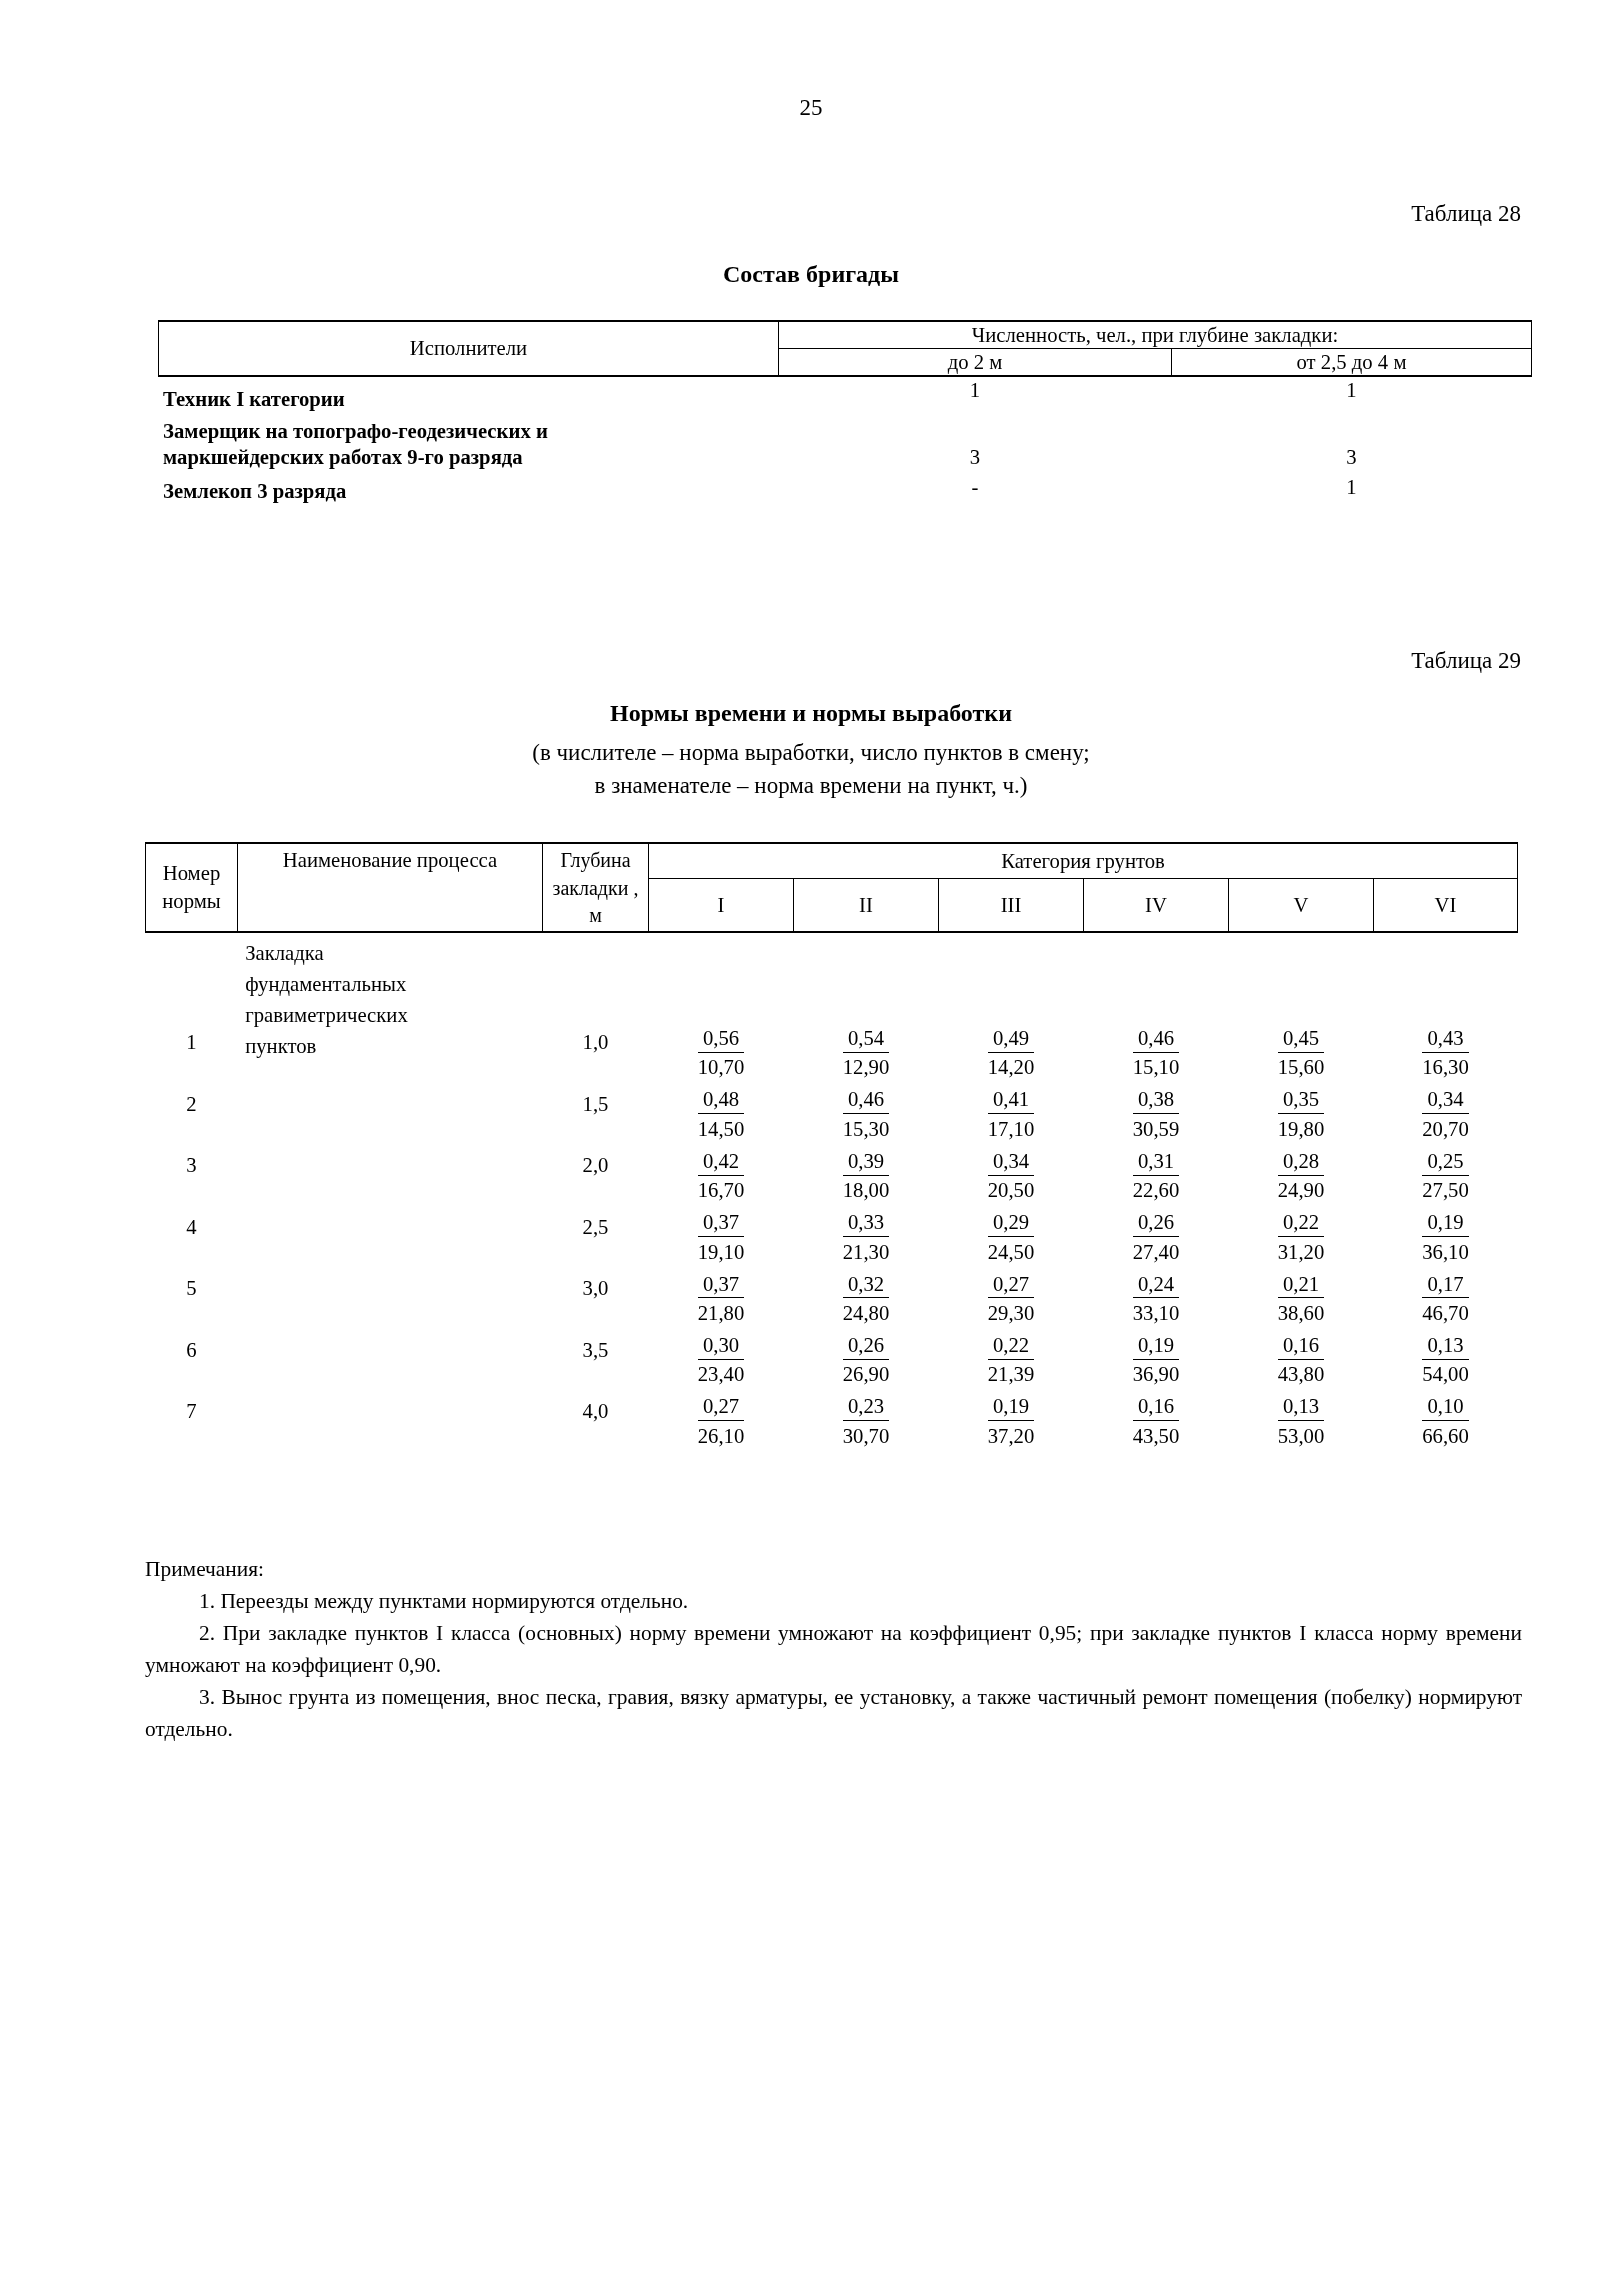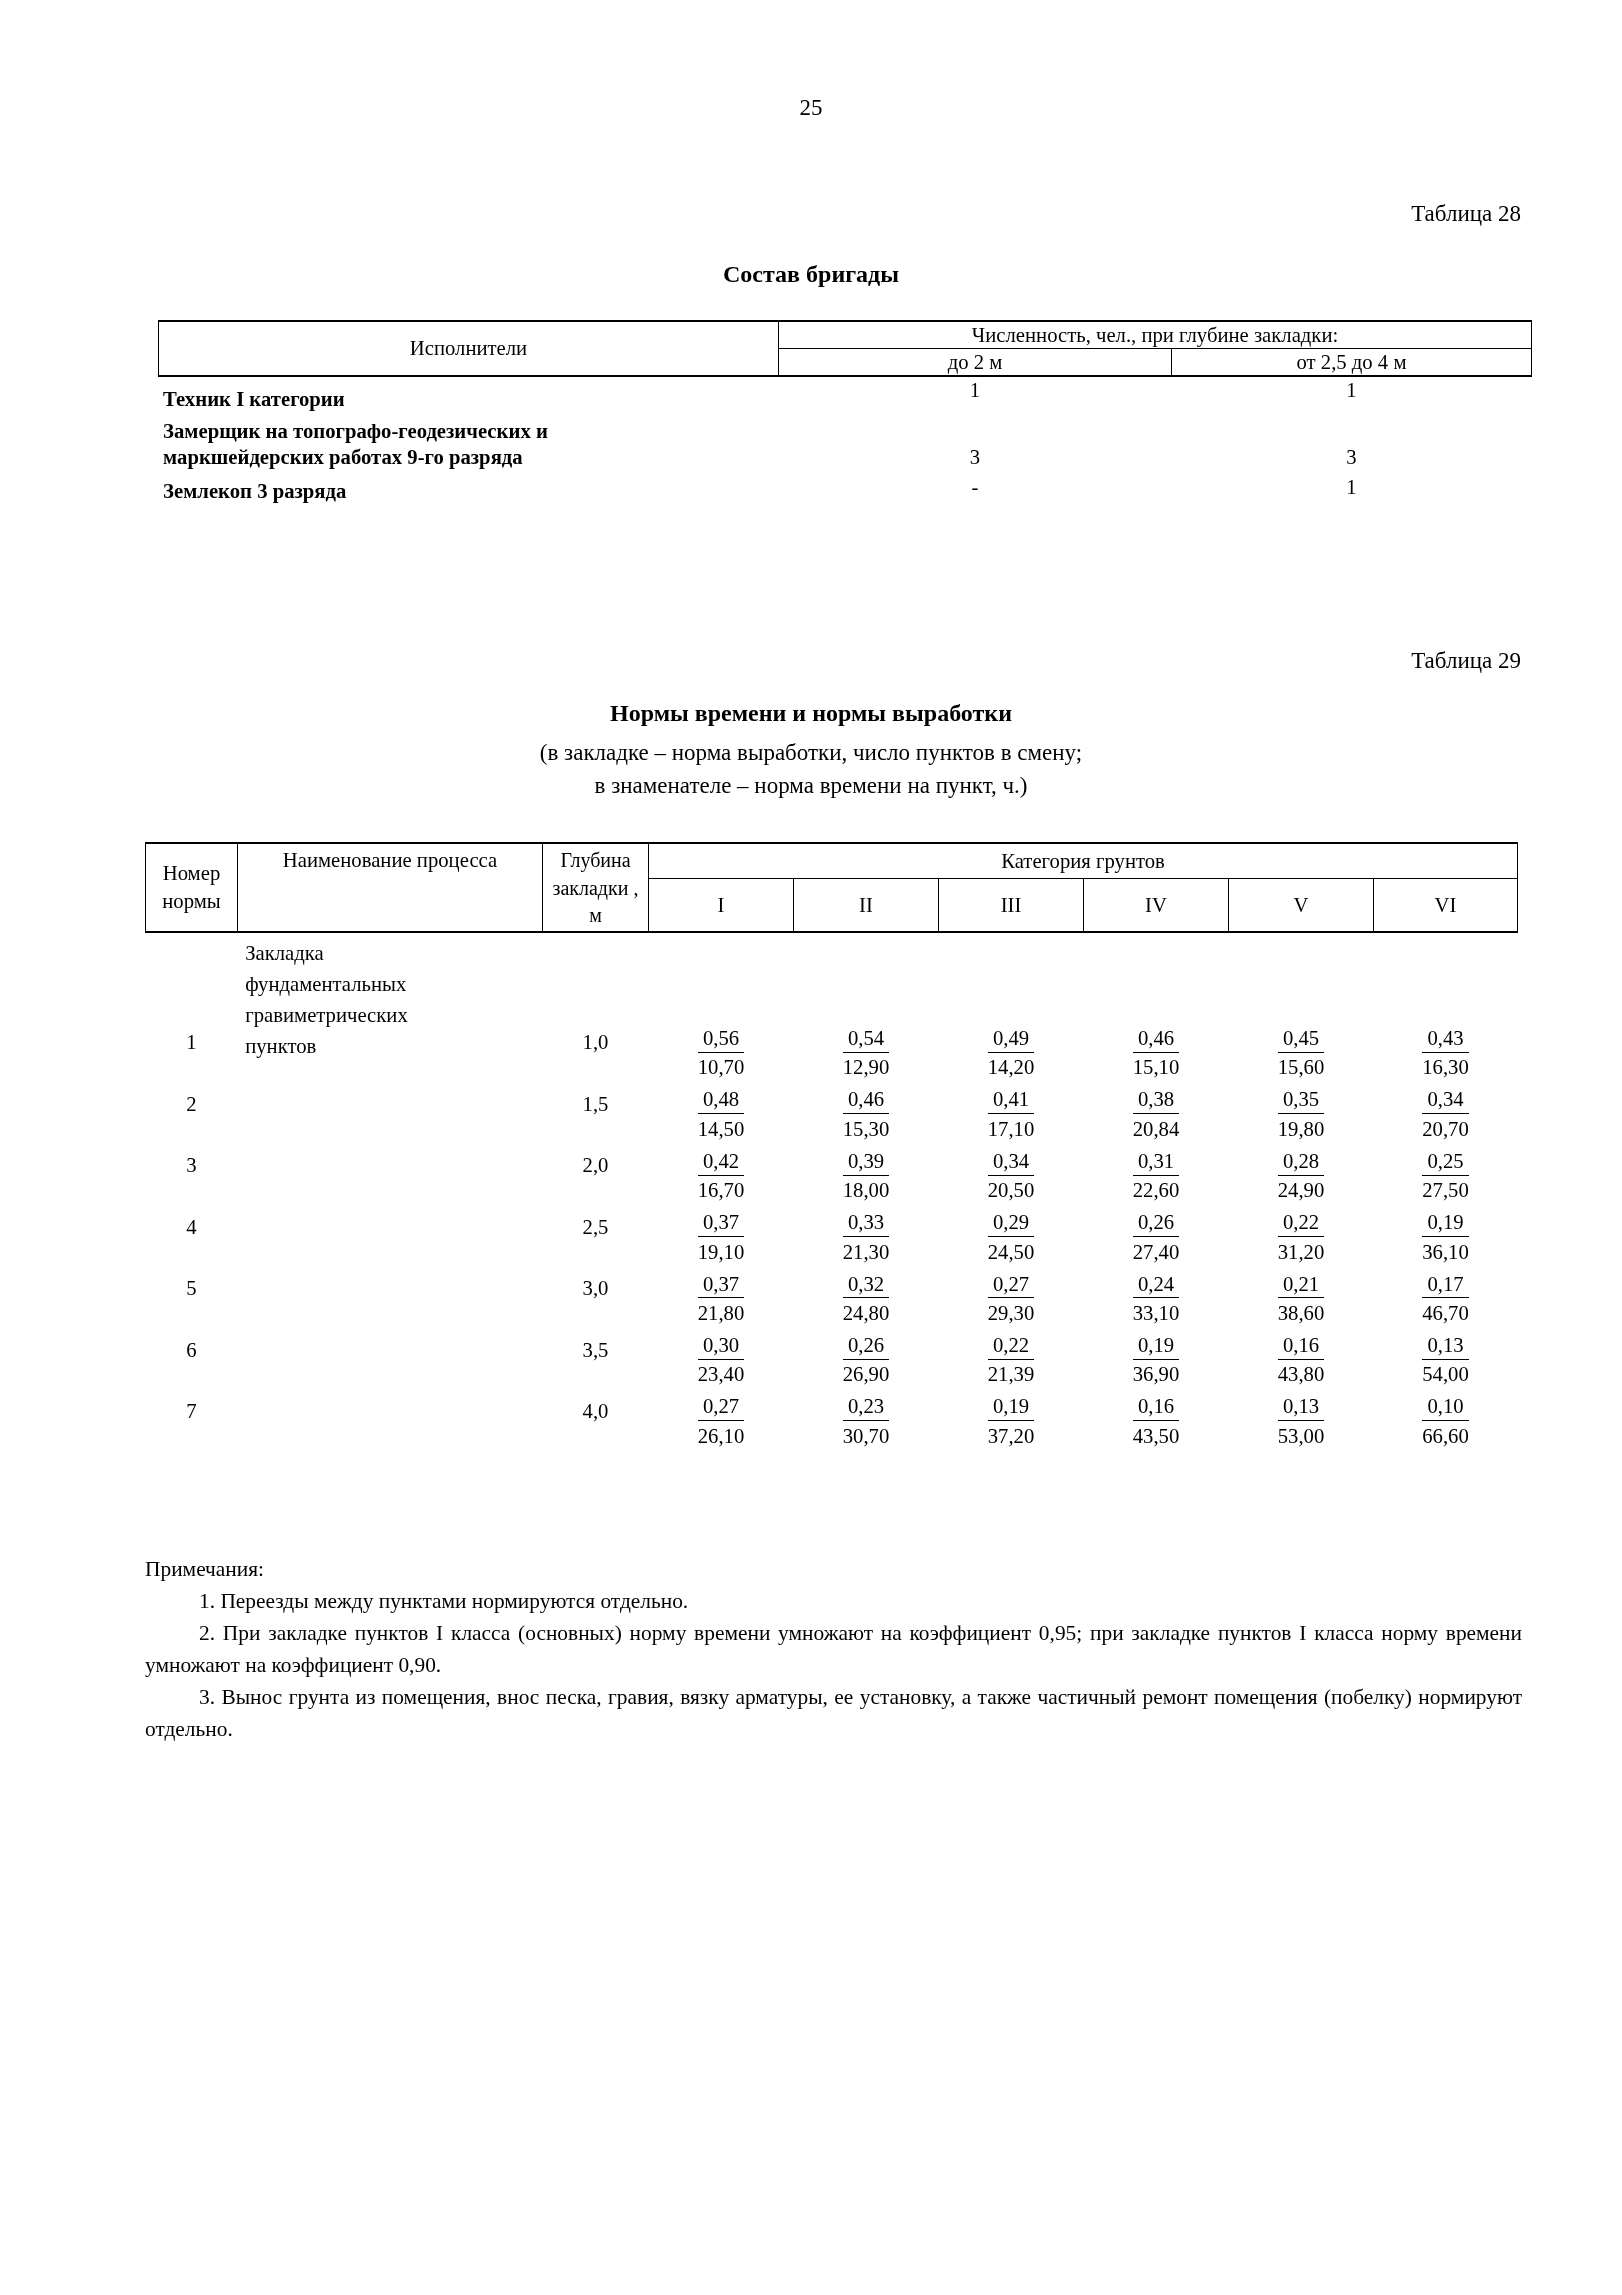--- a/index.html
+++ b/index.html
@@ -255,21 +255,21 @@
       <tr class="r3">
         <td class="body-name">Землекоп 3 разряда</td>
         <td class="body-val" style="vertical-align:middle">-</td>
         <td class="body-val" style="vertical-align:middle">1</td>
       </tr>
     </tbody>
   </table>
 
   <div class="table-caption caption-29">Таблица 29</div>
   <div class="heading-bold heading-29">Нормы времени и нормы выработки</div>
-  <div class="heading-sub sub-29-a">(в закладке – норма выработки, число пунктов в смену;</div>
+  <div class="heading-sub sub-29-a">(в числителе – норма выработки, число пунктов в смену;</div>
   <div class="heading-sub sub-29-b">в знаменателе – норма времени на пункт, ч.)</div>
 
   <table class="t29">
     <colgroup>
       <col style="width:92px">
       <col style="width:305px">
       <col style="width:106px">
       <col style="width:145px">
       <col style="width:145px">
       <col style="width:145px">
@@ -321,21 +321,21 @@
         <td class="c-frac" style="padding-top:92px"><span class="frac"><span class="num">0,43</span><span class="den">16,30</span></span></td>
       </tr>
 
       <tr>
         <td class="c-num" style="padding-top:10.7px">2</td>
         <td class="c-proc"></td>
         <td class="c-depth" style="padding-top:10.7px">1,5</td>
         <td class="c-frac" style="padding-top:6.1px"><span class="frac"><span class="num">0,48</span><span class="den">14,50</span></span></td>
         <td class="c-frac" style="padding-top:6.1px"><span class="frac"><span class="num">0,46</span><span class="den">15,30</span></span></td>
         <td class="c-frac" style="padding-top:6.1px"><span class="frac"><span class="num">0,41</span><span class="den">17,10</span></span></td>
-        <td class="c-frac" style="padding-top:6.1px"><span class="frac"><span class="num">0,38</span><span class="den">20,84</span></span></td>
+        <td class="c-frac" style="padding-top:6.1px"><span class="frac"><span class="num">0,38</span><span class="den">30,59</span></span></td>
         <td class="c-frac" style="padding-top:6.1px"><span class="frac"><span class="num">0,35</span><span class="den">19,80</span></span></td>
         <td class="c-frac" style="padding-top:6.1px"><span class="frac"><span class="num">0,34</span><span class="den">20,70</span></span></td>
       </tr>
 
       <tr>
         <td class="c-num" style="padding-top:10.7px">3</td>
         <td class="c-proc"></td>
         <td class="c-depth" style="padding-top:10.7px">2,0</td>
         <td class="c-frac" style="padding-top:6.1px"><span class="frac"><span class="num">0,42</span><span class="den">16,70</span></span></td>
         <td class="c-frac" style="padding-top:6.1px"><span class="frac"><span class="num">0,39</span><span class="den">18,00</span></span></td>

